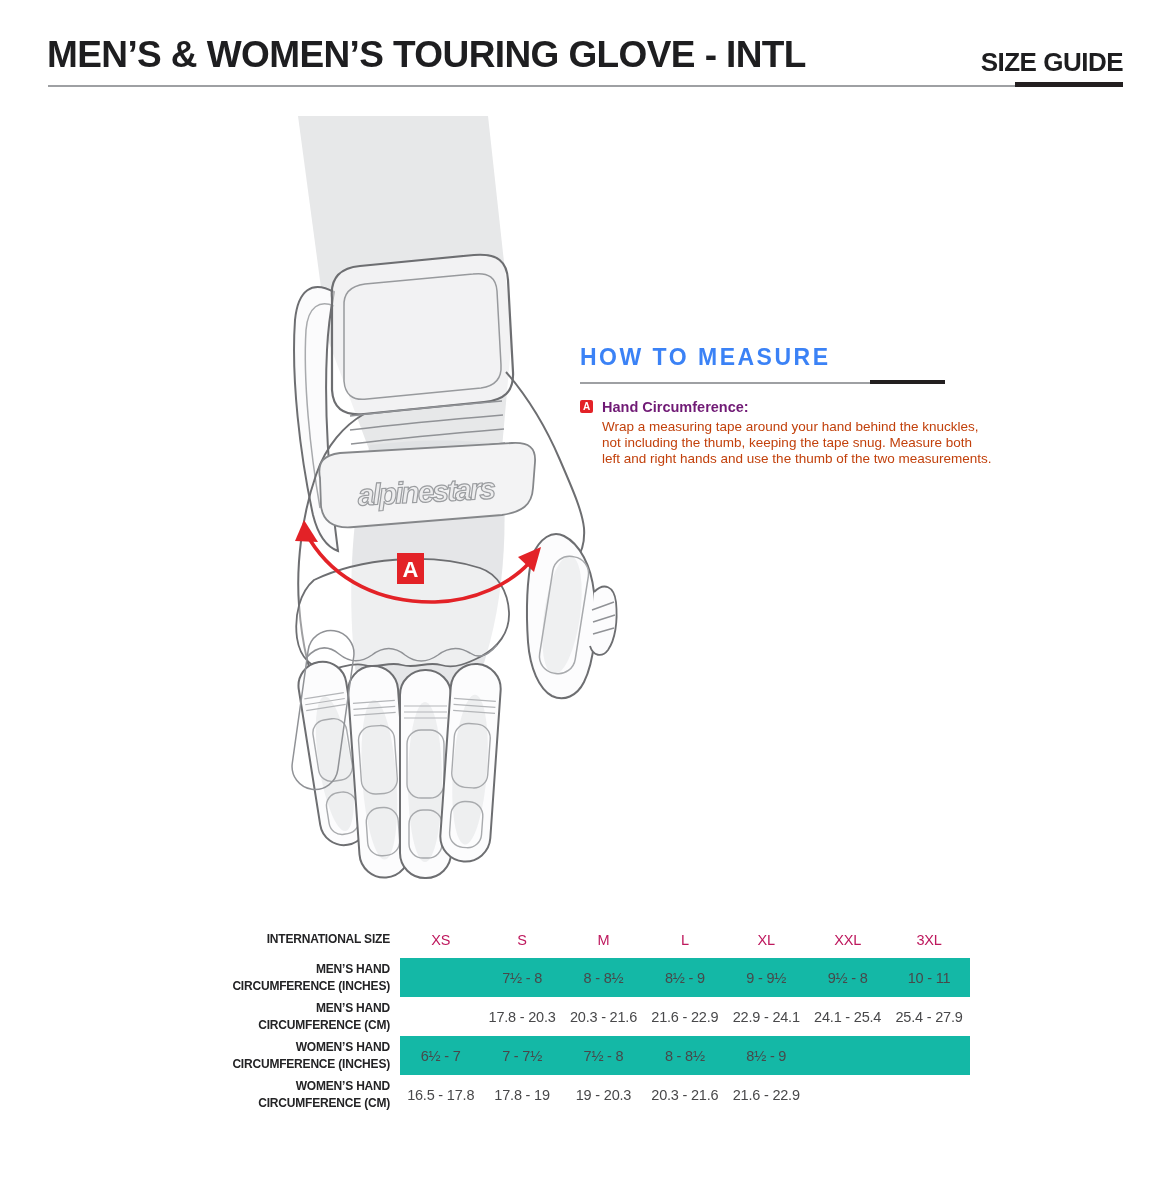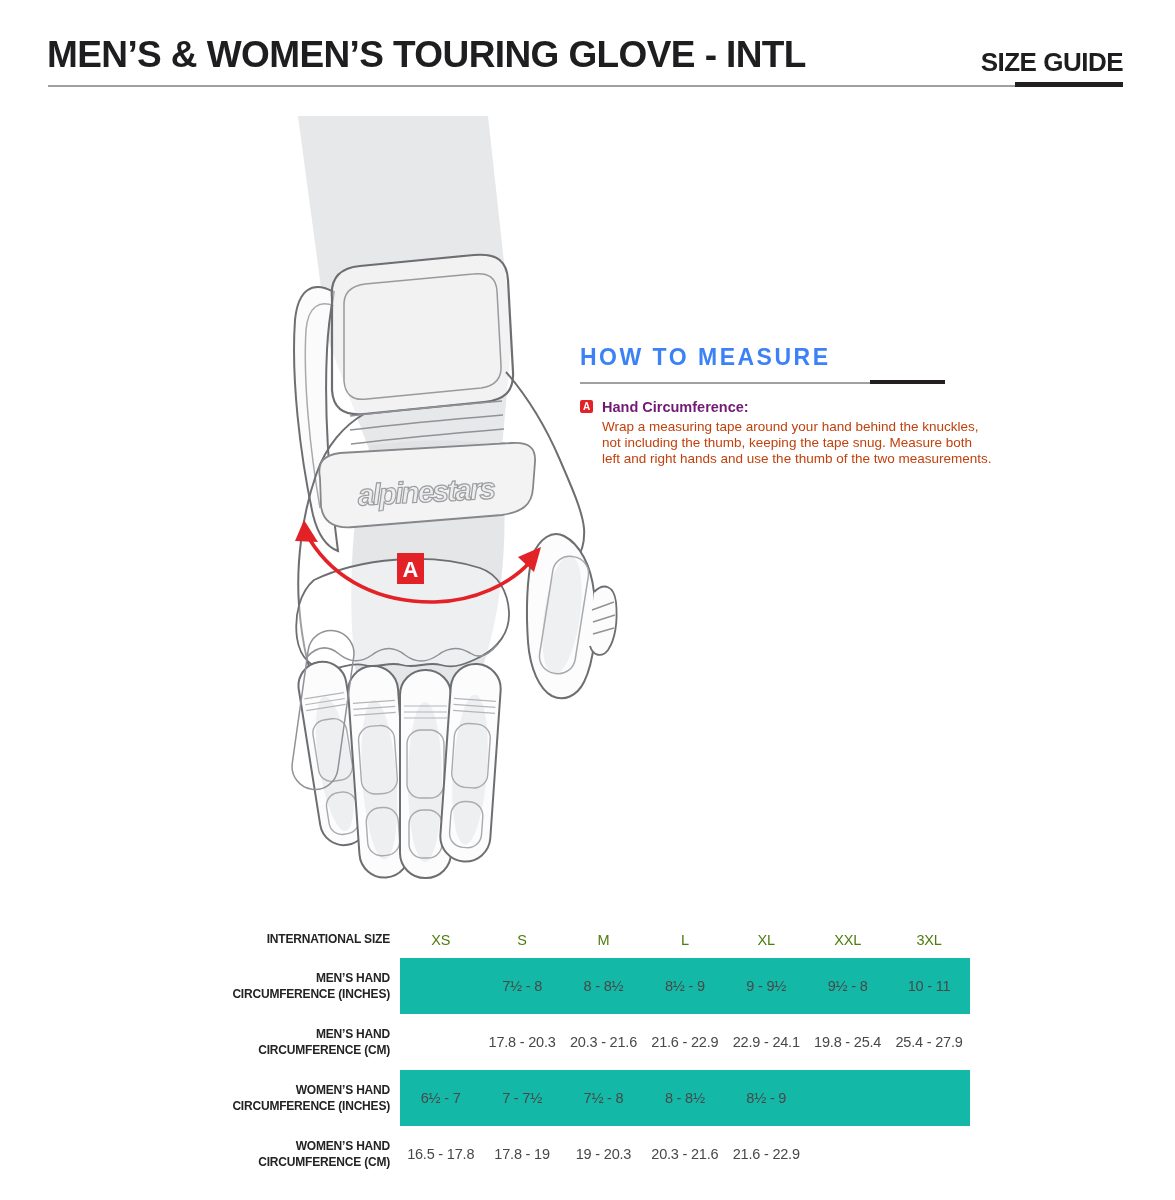--- a/index.html
+++ b/index.html
@@ -25,28 +25,28 @@
   .badge-a { width:13px; height:13px; background:#e32227; color:#fff; font-size:10px; font-weight:bold;
              text-align:center; line-height:13px; border-radius:2px; flex:none; margin-top:1px; }
   .m-label { font-weight:bold; font-size:14.5px; color:#701a75; margin-bottom:4px; }
   .m-line  { font-size:13.5px; color:#c2410c; line-height:15.8px; white-space:nowrap; }
 
   
   .glove { position:absolute; left:250px; top:110px; width:400px; height:780px; }
 
   
   .size-table { position:absolute; left:150px; top:921px; }
-  .trow { display:grid; grid-template-columns:250px repeat(7, 81.4px); align-items:stretch; height:56px; }
+  .trow { display:grid; grid-template-columns:250px repeat(7, 81.4px); align-items:stretch; height:39px; }
   .trow.head { height:37px; }
   .tlabel { display:flex; flex-direction:column; justify-content:center; text-align:right; padding-right:10px;
             font-weight:bold; font-size:12px; line-height:16.5px; color:#232325; letter-spacing:-0.2px; }
   .tcell  { display:flex; align-items:center; justify-content:center; text-align:center;
             font-size:14.5px; color:#48484a; letter-spacing:-0.2px; }
   .trow.shaded .tcell { background:#14b8a6; }
-  .col-head { color:#4d7c0f; }
+  .col-head { color:#be185d; }
 </style>
 </head>
 <body>
 
 <div class="page">
 
   <h1 class="page-title">MEN’S &amp; WOMEN’S TOURING GLOVE - INTL</h1>
   <div class="size-guide-label">SIZE GUIDE</div>
   <div class="header-rule"></div>
   <div class="header-rule-accent"></div>
@@ -197,21 +197,21 @@
       <div class="trow">
         <div class="tlabel">
           <div>MEN’S HAND</div>
           <div>CIRCUMFERENCE (CM)</div>
         </div>
         <div class="tcell"></div>
         <div class="tcell">17.8 - 20.3</div>
         <div class="tcell">20.3 - 21.6</div>
         <div class="tcell">21.6 - 22.9</div>
         <div class="tcell">22.9 - 24.1</div>
-        <div class="tcell">19.8 - 25.4</div>
+        <div class="tcell">24.1 - 25.4</div>
         <div class="tcell">25.4 - 27.9</div>
       </div>
       <div class="trow shaded">
         <div class="tlabel">
           <div>WOMEN’S HAND</div>
           <div>CIRCUMFERENCE (INCHES)</div>
         </div>
         <div class="tcell">6½ - 7</div>
         <div class="tcell">7 - 7½</div>
         <div class="tcell">7½ - 8</div>

